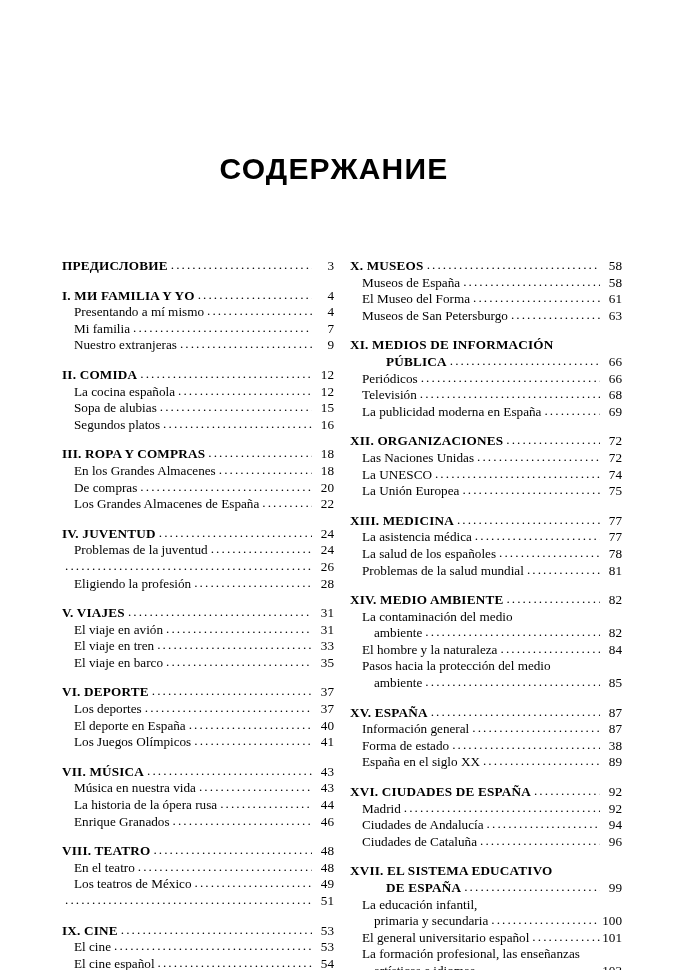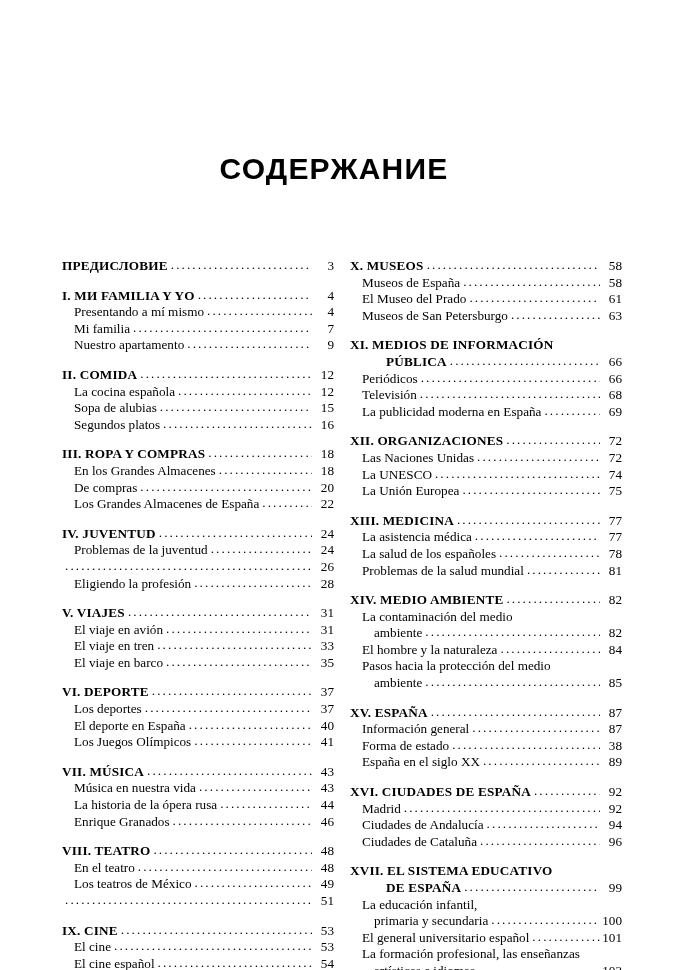--- a/index.html
+++ b/index.html
@@ -119,21 +119,21 @@
             <span class="label">Presentando a mí mismo</span>
             <span class="dots">..........................................................................................</span>
             <span class="page-num">4</span>
           </div>
           <div class="entry sub">
             <span class="label">Mi familia</span>
             <span class="dots">..........................................................................................</span>
             <span class="page-num">7</span>
           </div>
           <div class="entry sub">
-            <span class="label">Nuestro apartamento</span>
+            <span class="label">Nuestro extranjeras</span>
             <span class="dots">..........................................................................................</span>
             <span class="page-num">9</span>
           </div>
         </div>
         <div class="group">
           <div class="entry chapter">
             <span class="label">II. COMIDA</span>
             <span class="dots">..........................................................................................</span>
             <span class="page-num">12</span>
           </div>
@@ -307,21 +307,21 @@
             <span class="label">X. MUSEOS</span>
             <span class="dots">..........................................................................................</span>
             <span class="page-num">58</span>
           </div>
           <div class="entry sub">
             <span class="label">Museos de España</span>
             <span class="dots">..........................................................................................</span>
             <span class="page-num">58</span>
           </div>
           <div class="entry sub">
-            <span class="label">El Museo del Prado</span>
+            <span class="label">El Museo del Forma</span>
             <span class="dots">..........................................................................................</span>
             <span class="page-num">61</span>
           </div>
           <div class="entry sub">
             <span class="label">Museos de San Petersburgo</span>
             <span class="dots">..........................................................................................</span>
             <span class="page-num">63</span>
           </div>
         </div>
         <div class="group">

